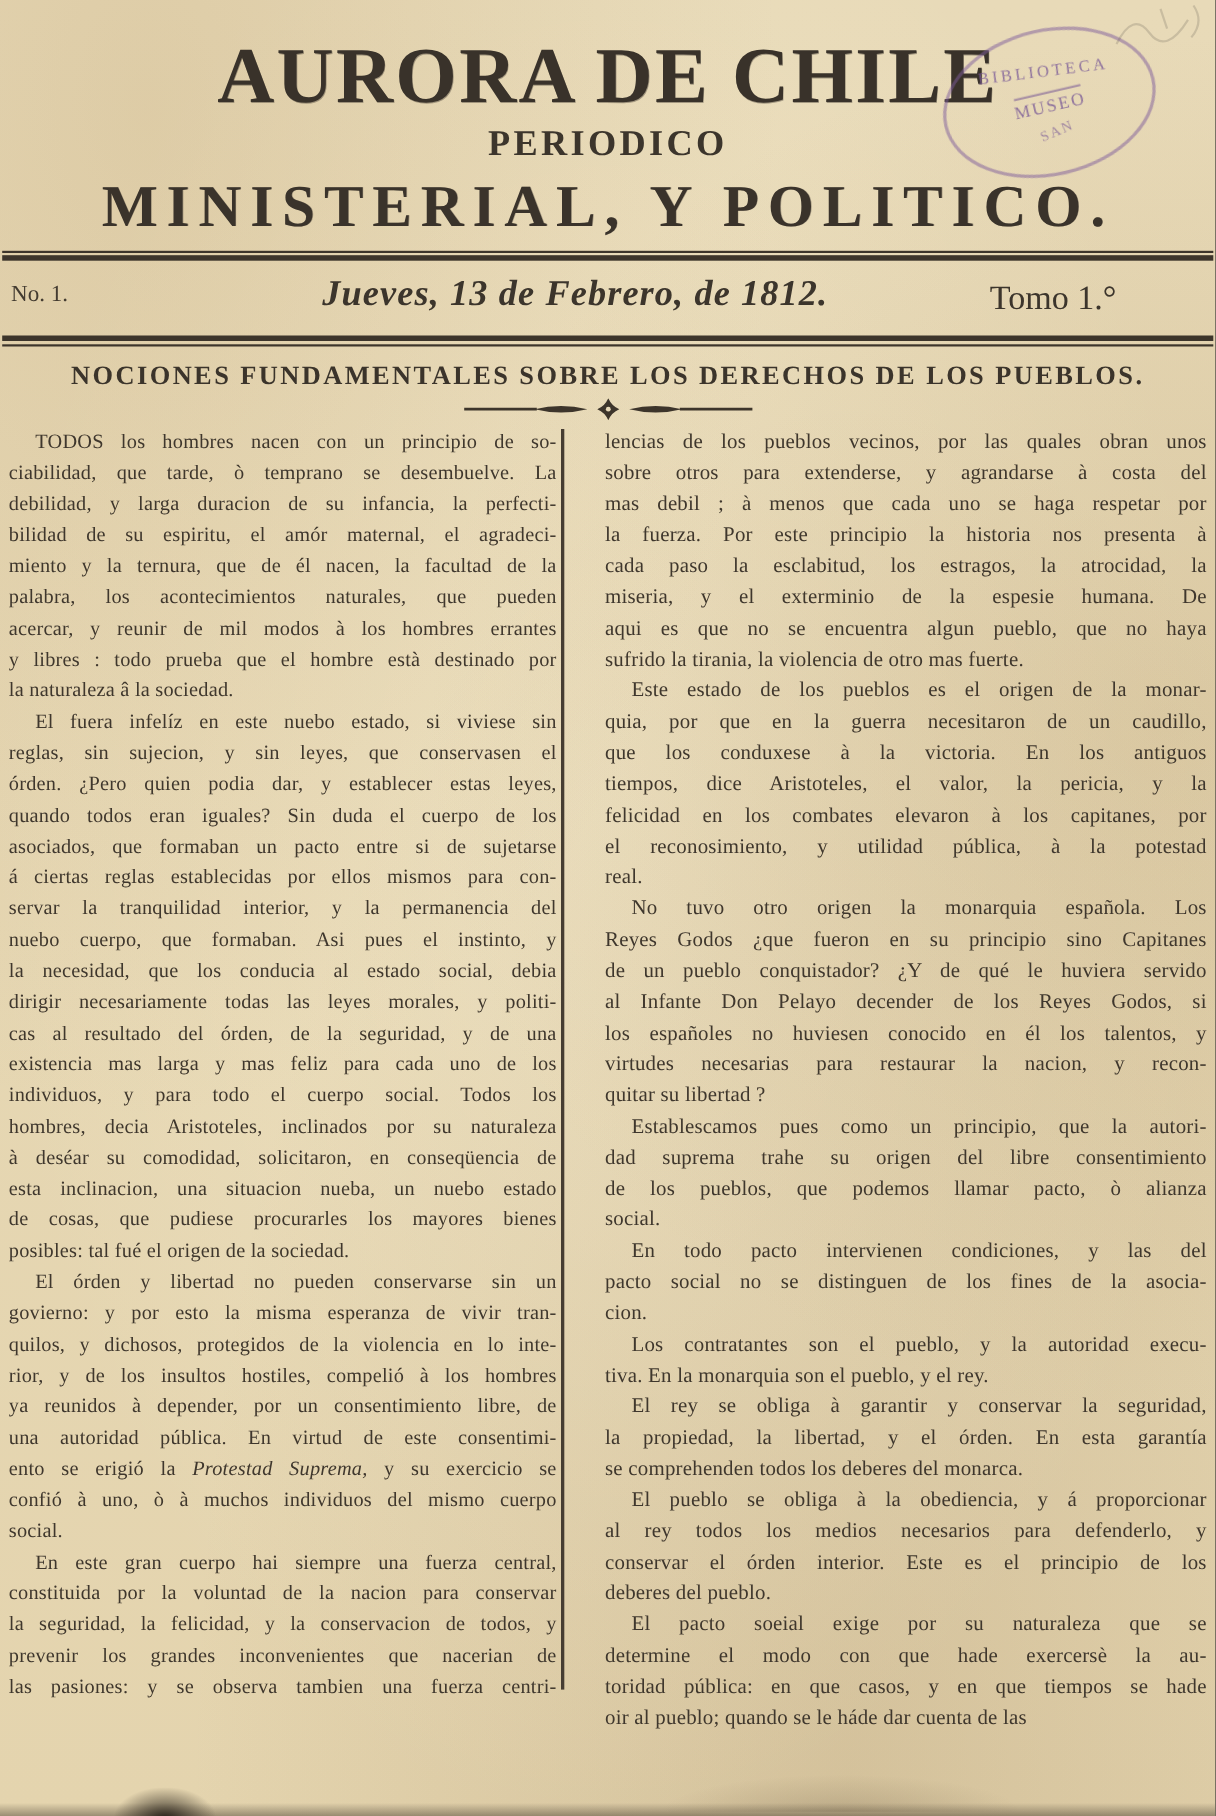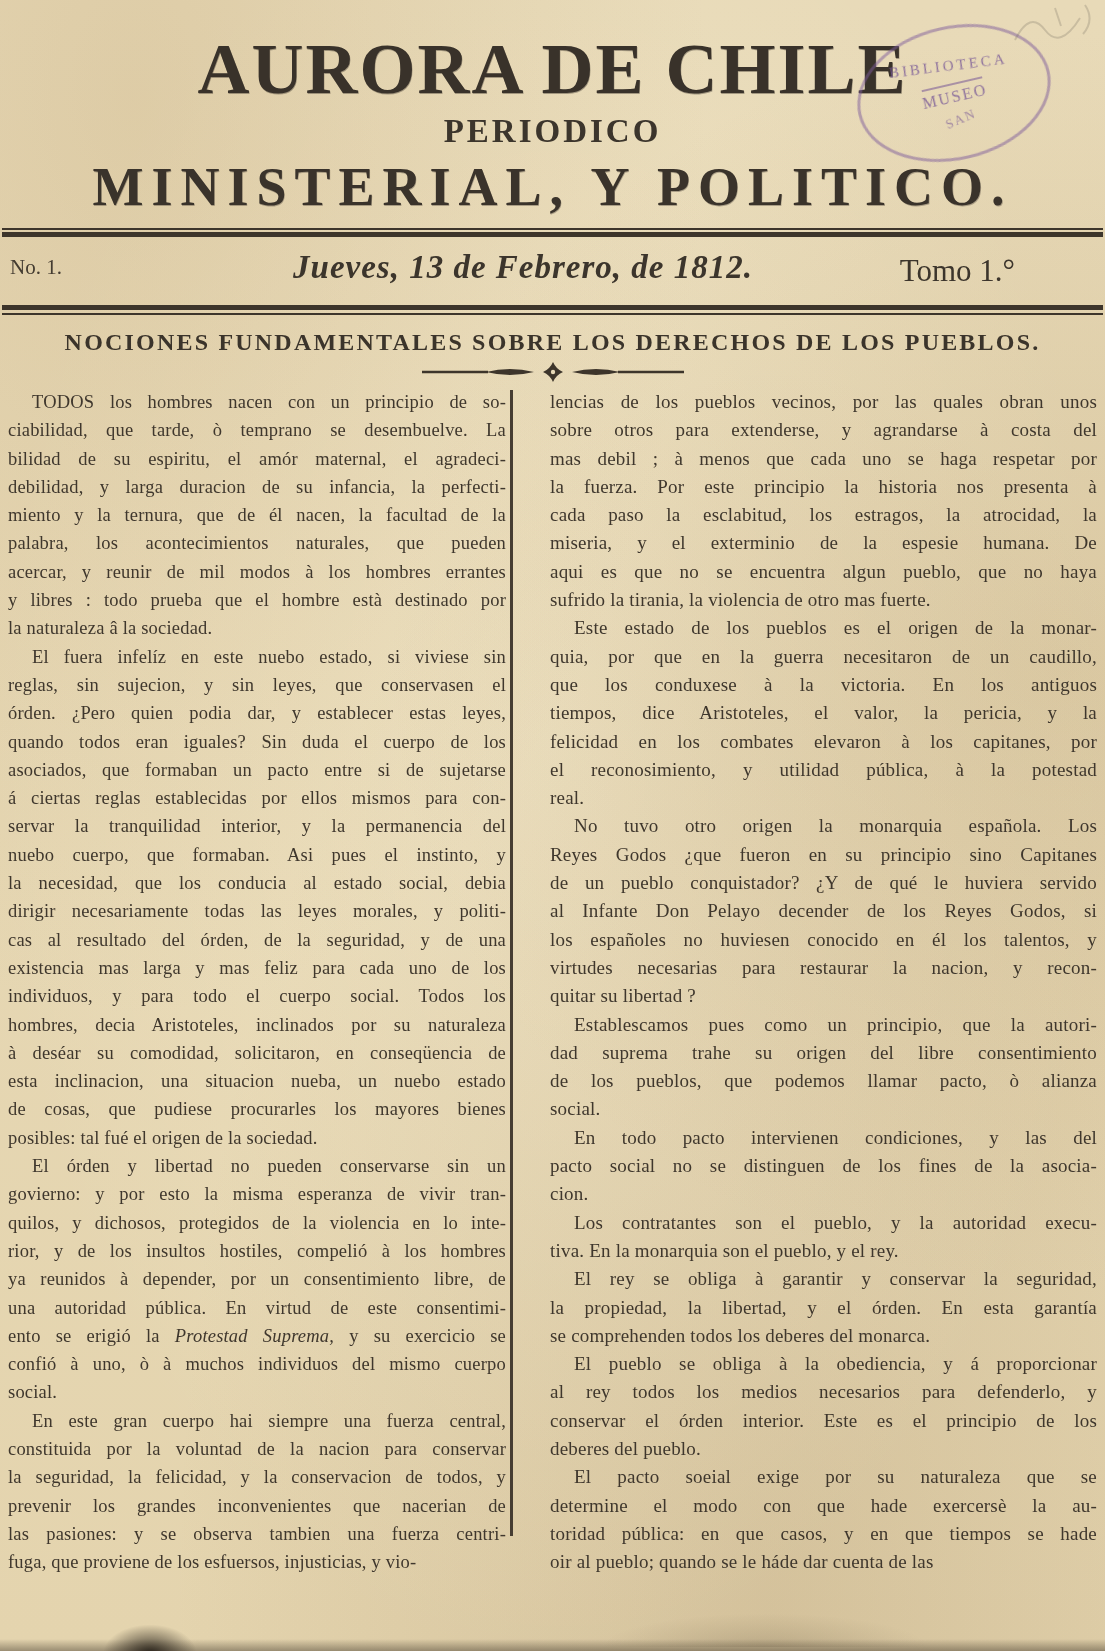--- a/index.html
+++ b/index.html
@@ -131,22 +131,22 @@
     <path d="M154 10 Q178 4 202 10 Q178 16 154 10 Z" fill="#3d352b"></path>
     <line x1="200" y1="10" x2="266" y2="10" stroke="#3d352b" stroke-width="2.5"></line>
     <circle cx="135" cy="10" r="2.2" fill="#e8dab8"></circle>
   </svg>
 
   <div class="columns">
     <div class="col col-left">
         <div>
           <div class="line indent">TODOS los hombres nacen con un principio de so-</div>
           <div class="line">ciabilidad, que tarde, ò temprano se desembuelve.  La</div>
+          <div class="line">debilidad, y larga duracion de su infancia, la perfecti-</div>
           <div class="line">bilidad de su espiritu, el amór maternal, el agradeci-</div>
-          <div class="line">debilidad, y larga duracion de su infancia, la perfecti-</div>
           <div class="line">miento y la ternura, que de él nacen, la facultad de la</div>
           <div class="line">palabra, los acontecimientos naturales, que pueden</div>
           <div class="line">acercar, y reunir de mil modos à los hombres errantes</div>
           <div class="line">y libres : todo prueba que el hombre està destinado por</div>
           <div class="line last">la naturaleza â la sociedad.</div>
         </div>
         <div>
           <div class="line indent">El fuera infelíz en este nuebo estado, si viviese sin</div>
           <div class="line">reglas, sin sujecion, y sin leyes, que conservasen el</div>
           <div class="line">órden.  ¿Pero quien podia dar, y establecer estas leyes,</div>
@@ -176,21 +176,20 @@
           <div class="line">ento se erigió la <i>Protestad Suprema,</i> y su exercicio se</div>
           <div class="line">confió à uno, ò à muchos individuos del mismo cuerpo</div>
           <div class="line last">social.</div>
         </div>
         <div>
           <div class="line indent">En este gran cuerpo hai siempre una fuerza central,</div>
           <div class="line">constituida por la voluntad de la nacion para conservar</div>
           <div class="line">la seguridad, la felicidad, y la conservacion de todos, y</div>
           <div class="line">prevenir los grandes inconvenientes que nacerian de</div>
           <div class="line">las pasiones:  y se observa tambien una fuerza centri-</div>
-          <div class="line last">fuga, que proviene de los esfuersos, injusticias, y vio-</div>
         </div>
       </div>
     <div class="divider"></div>
     <div class="col col-right">
         <div>
           <div class="line">lencias de los pueblos vecinos, por las quales obran unos</div>
           <div class="line">sobre otros para extenderse, y agrandarse à costa del</div>
           <div class="line">mas debil ; à menos que cada uno se haga respetar por</div>
           <div class="line">la fuerza.  Por este principio la historia nos presenta à</div>
           <div class="line">cada paso la esclabitud, los estragos, la atrocidad, la</div>

